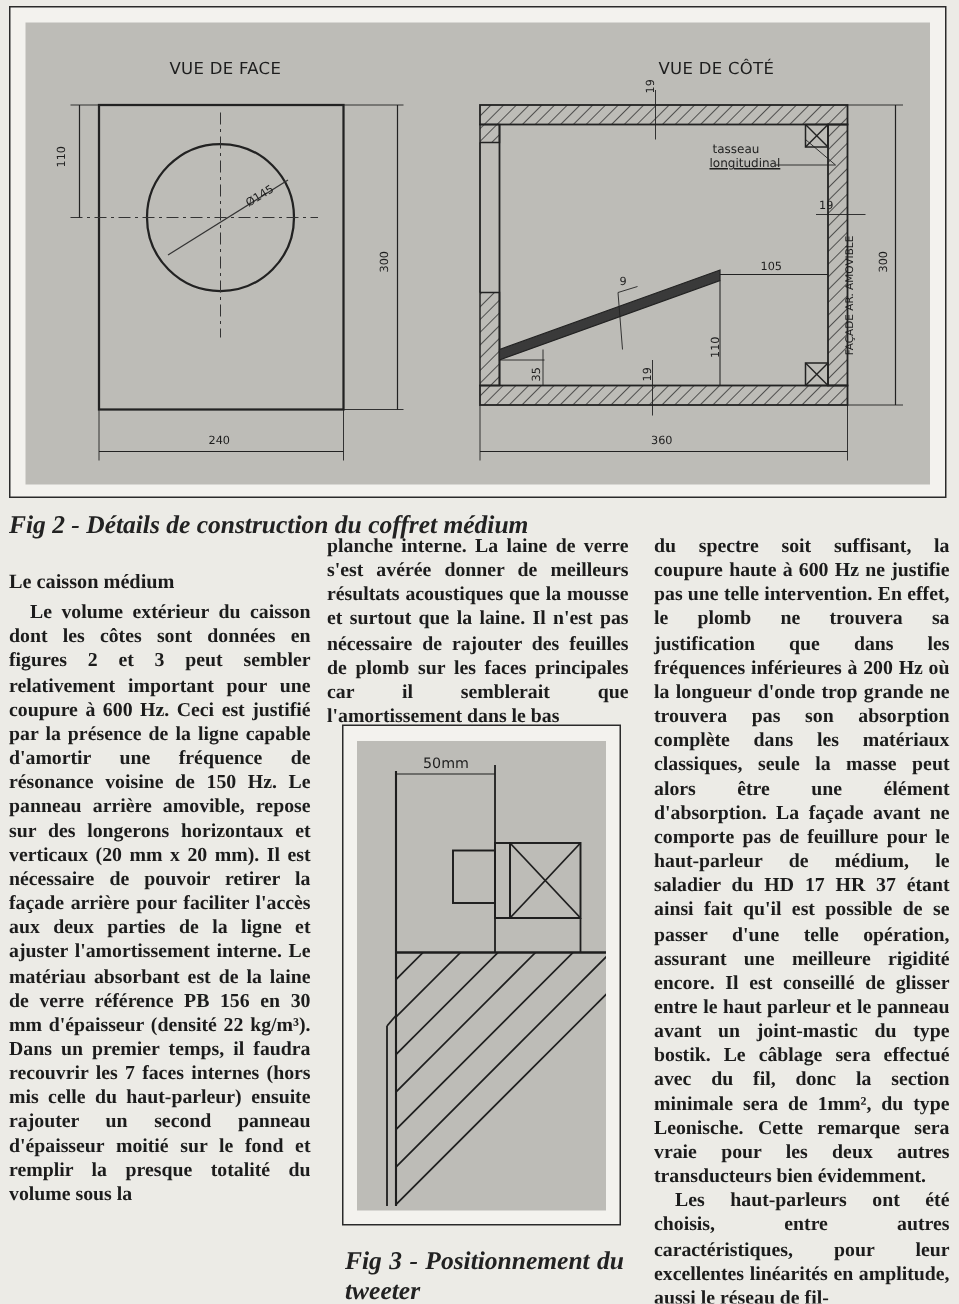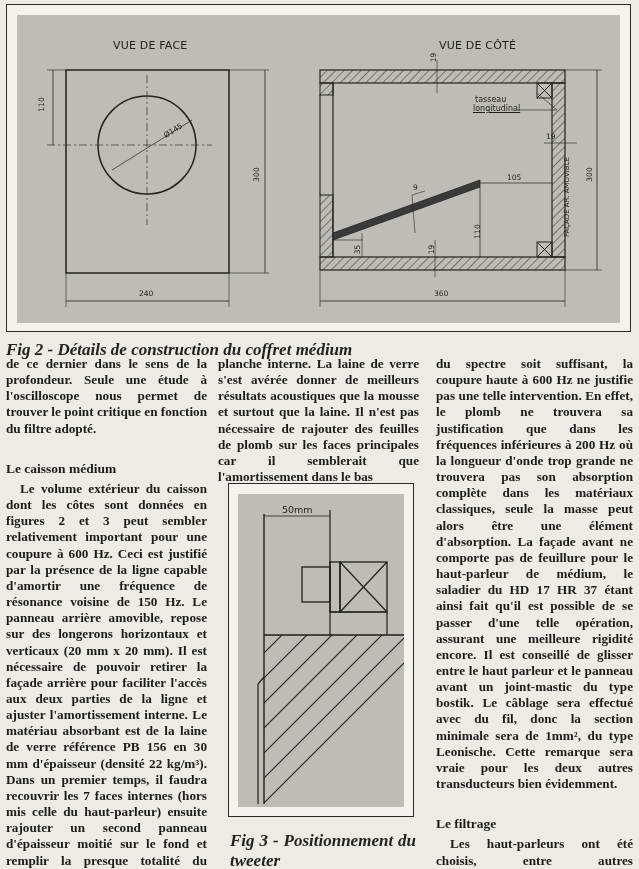--- a/index.html
+++ b/index.html
@@ -125,21 +125,20 @@
     <div class="dim rot" style="left:336px;top:230px;">35</div>
     <div class="dim rot" style="left:410px;top:230px;">19</div>
     <div class="dim rot" style="left:565px;top:155px;">300</div>
     <div class="dim" style="left:417px;top:274px;">360</div>
     <div class="dim rot" style="left:510px;top:178px;font-size:7px;">FAÇADE AR. AMOVIBLE</div>
   </div>
 </div>
 <div class="caption" style="left:6px;top:340px;">Fig 2 - Détails de construction du coffret médium</div>
 
 <div class="col" style="left:6px;top:356px;width:201px;">
-  <p>de ce dernier dans le sens de la profondeur. Seule une étude à l'oscilloscope nous permet de trouver le point critique en fonction du filtre adopté.</p>
   <h3>Le caisson médium</h3>
   <p class="ind">Le volume extérieur du caisson dont les côtes sont données en figures 2 et 3 peut sembler relativement important pour une coupure à 600 Hz. Ceci est justifié par la présence de la ligne capable d'amortir une fréquence de résonance voisine de 150 Hz. Le panneau arrière amovible, repose sur des longerons horizontaux et verticaux (20 mm x 20 mm). Il est nécessaire de pouvoir retirer la façade arrière pour faciliter l'accès aux deux parties de la ligne et ajuster l'amortissement interne. Le matériau absorbant est de la laine de verre référence PB 156 en 30 mm d'épaisseur (densité 22 kg/m³). Dans un premier temps, il faudra recouvrir les 7 faces internes (hors mis celle du haut-parleur) ensuite rajouter un second panneau d'épaisseur moitié sur le fond et remplir la presque totalité du volume sous la</p>
 </div>
 
 <div class="col" style="left:218px;top:356px;width:201px;">
   <p>planche interne. La laine de verre s'est avérée donner de meilleurs résultats acoustiques que la mousse et surtout que la laine. Il n'est pas nécessaire de rajouter des feuilles de plomb sur les faces principales car il semblerait que l'amortissement dans le bas</p>
 </div>
 
 <div class="fig3">
   <div class="fig3-inner">
@@ -177,15 +176,14 @@
     </svg>
     <div class="dim" style="left:44px;top:10px;font-size:9.5px;">50mm</div>
   </div>
 </div>
 <div class="caption" style="left:230px;top:831px;width:186px;text-align:justify;">
   <div>Fig 3 - Positionnement du tweeter</div>
 </div>
 
 <div class="col" style="left:436px;top:356px;width:197px;">
   <p>du spectre soit suffisant, la coupure haute à 600 Hz ne justifie pas une telle intervention. En effet, le plomb ne trouvera sa justification que dans les fréquences inférieures à 200 Hz où la longueur d'onde trop grande ne trouvera pas son absorption complète dans les matériaux classiques, seule la masse peut alors être une élément d'absorption. La façade avant ne comporte pas de feuillure pour le haut-parleur de médium, le saladier du HD 17 HR 37 étant ainsi fait qu'il est possible de se passer d'une telle opération, assurant une meilleure rigidité encore. Il est conseillé de glisser entre le haut parleur et le panneau avant un joint-mastic du type bostik. Le câblage sera effectué avec du fil, donc la section minimale sera de 1mm², du type Leonische. Cette remarque sera vraie pour les deux autres transducteurs bien évidemment.</p>
-  <h3>Le filtrage</h3>
   <p class="ind">Les haut-parleurs ont été choisis, entre autres caractéristiques, pour leur excellentes linéarités en amplitude, aussi le réseau de fil-</p>
 </div>
 
 </body></html>

